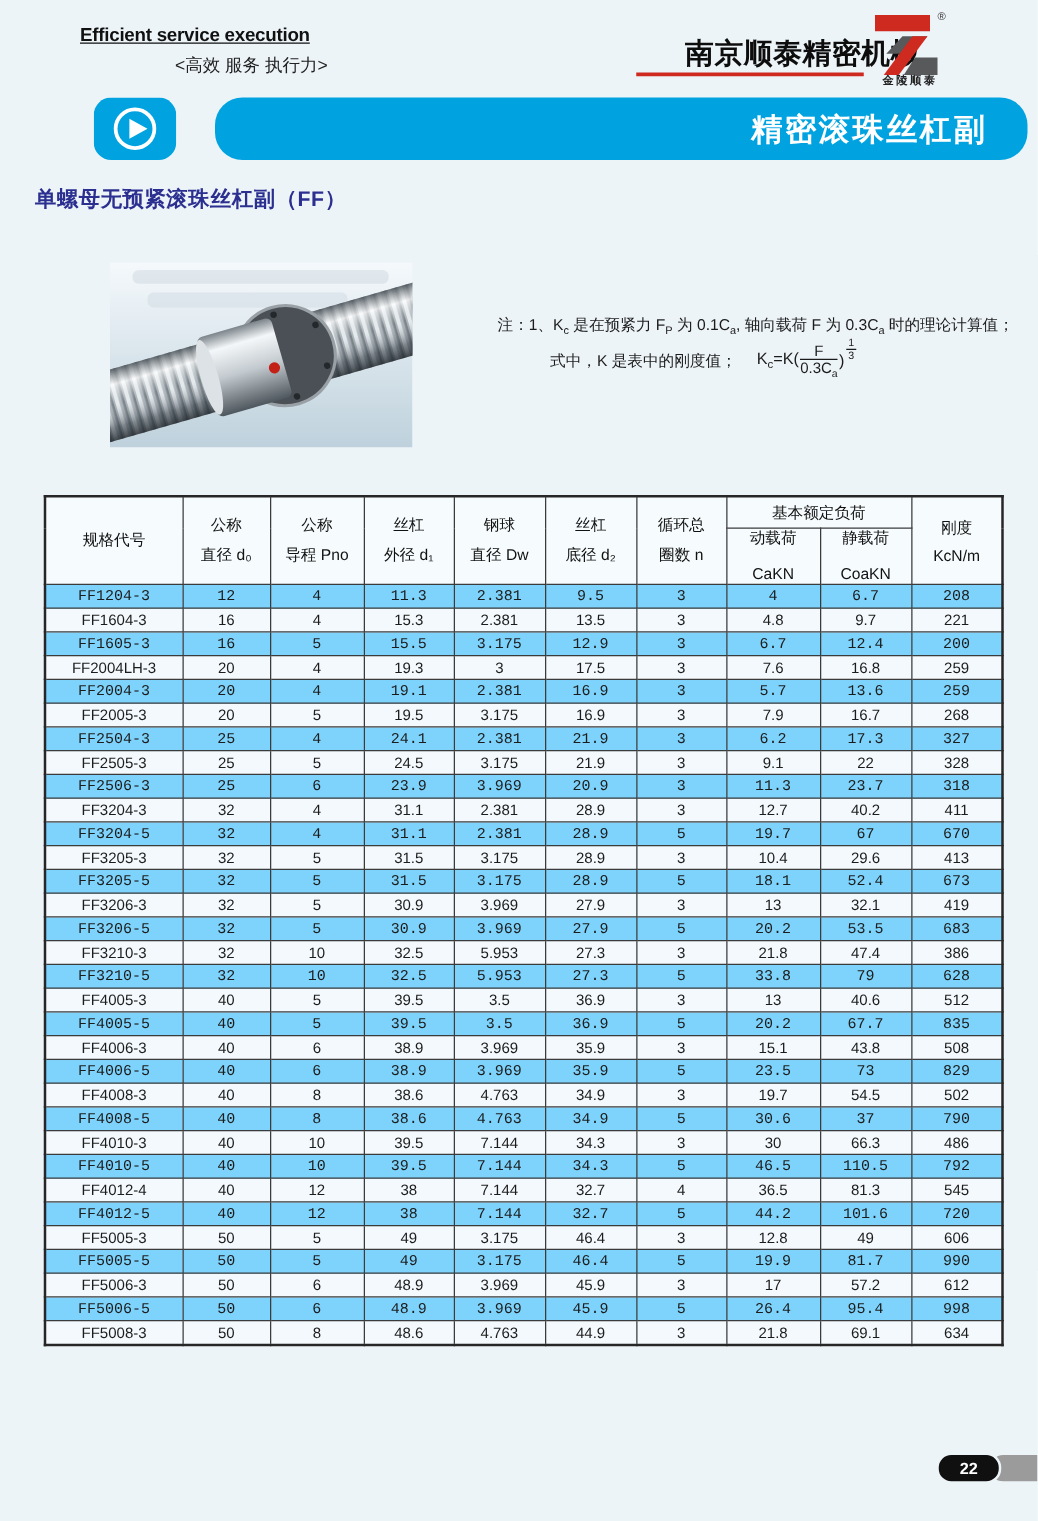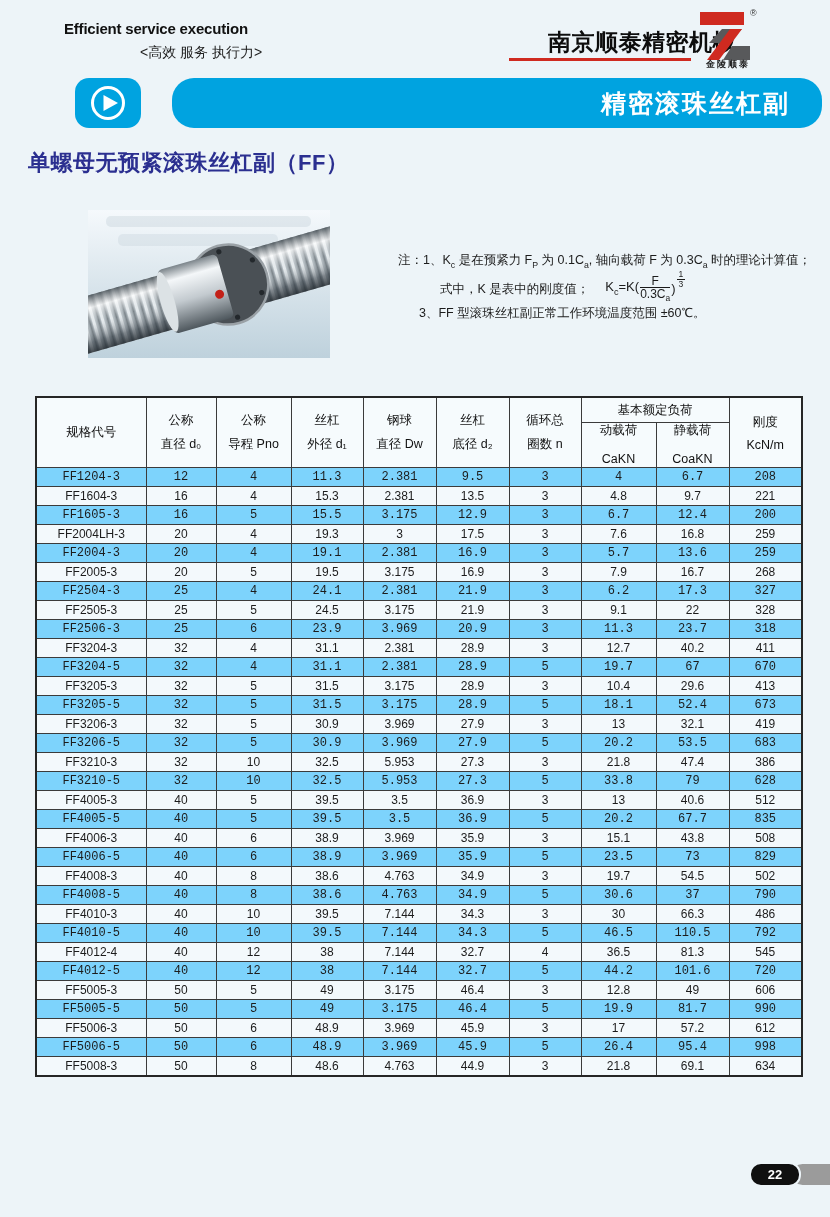--- a/index.html
+++ b/index.html
@@ -5,37 +5,37 @@
   html,body{margin:0;padding:0;}
   body{
     width:830px;height:1217px;position:relative;
     background:#edf4f8;color:#1a1a1a;
     font-family:"Liberation Sans", sans-serif;
     overflow:hidden;
   }
   .abs{position:absolute;}
 
   
-  .tagline-en{left:64px;top:20px;font-size:15px;font-weight:bold;letter-spacing:-0.2px;color:#111;}
+  .tagline-en{left:64px;top:20px;font-size:15px;font-weight:bold;letter-spacing:-0.2px;color:#111;text-decoration:underline;}
   .tagline-cn{left:140px;top:44px;font-size:14px;color:#222;text-align:center;}
   .company-name{left:512px;top:27px;font-size:23px;font-weight:bold;letter-spacing:0.5px;color:#0d0d0d;white-space:nowrap;margin-left:36px;}
   .company-underline{left:509px;top:58px;width:182px;height:3px;background:#cf2a20;}
   .logo-box{left:692px;top:6px;width:72px;height:70px;}
   .logo-caption{left:690px;top:58px;width:76px;text-align:center;font-family:"Liberation Serif", serif;font-size:9px;letter-spacing:2px;color:#222;font-weight:bold;}
 
   
   .play-chip{left:75px;top:78px;width:66px;height:50px;}
   .banner-bar{
     left:172px;top:78px;width:650px;height:50px;background:#00a3e0;border-radius:22px;
     display:flex;align-items:center;justify-content:flex-end;box-sizing:border-box;padding-right:32px;
     color:#fff;font-size:25px;font-weight:bold;letter-spacing:2px;white-space:nowrap;
   }
 
   
-  .section-title{left:28px;top:148px;font-size:22px;font-weight:bold;color:#2b2f90;letter-spacing:0.5px;}
+  .section-title{left:28px;top:148px;font-size:17px;font-weight:bold;color:#2b2f90;letter-spacing:0.5px;}
   .product-photo{left:88px;top:210px;width:242px;height:148px;}
 
   
   .notes{left:398px;top:250px;width:425px;font-size:12.5px;line-height:20px;color:#1c1c1c;}
   .notes sub{font-size:70%;}
   .note-first{display:flex;}
   .note-label{flex:0 0 auto;}
   .note-mid{display:flex;align-items:center;}
   .note-indent{padding-left:21px;}
   .formula{display:inline-flex;align-items:center;margin-left:16px;font-size:13px;white-space:nowrap;}
@@ -160,21 +160,20 @@
         <span class="num">F</span>
         <span class="den">0.3C<sub>a</sub></span>
       </span>
       <span>)</span>
       <span class="exp">
         <span class="num">1</span>
         <span>3</span>
       </span>
     </span>
   </div>
-  <div class="note-indent">3、FF 型滚珠丝杠副正常工作环境温度范围 ±60℃。</div>
 </div>
 
 <div class="abs spec-table">
   <table>
     <colgroup>
       <col style="width:110px">
         <col style="width:70px">
         <col style="width:75px">
         <col style="width:72px">
       <col style="width:73px">

